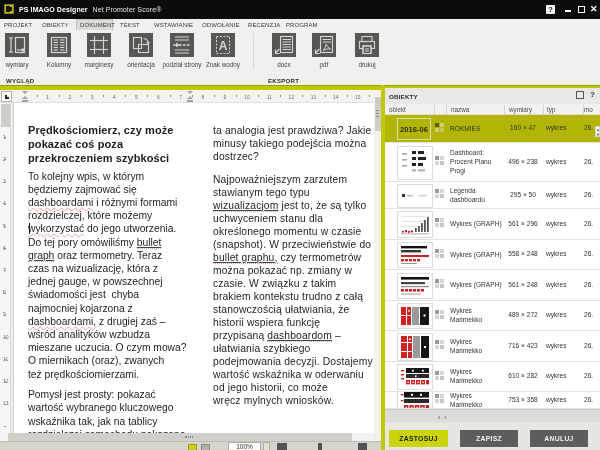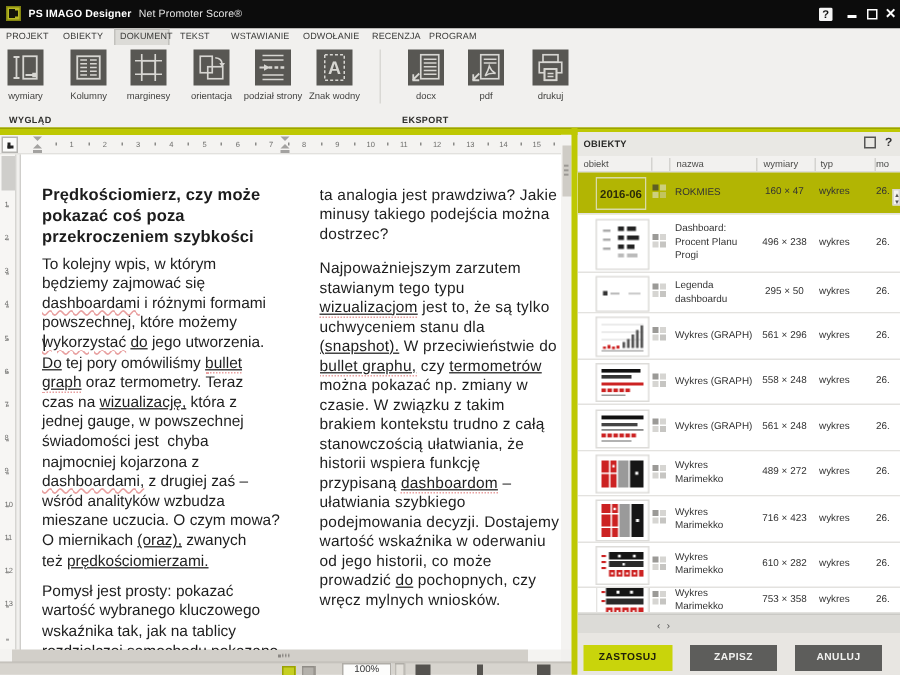--- a/index.html
+++ b/index.html
@@ -50,21 +50,21 @@
 #status{left:0;top:441px;width:381px;height:9px;background:#d7d4ce;border-top:1px solid #bfbcb6}
 #vline{left:381px;top:85px;width:4px;height:365px;background:#bec803}
 
 .l{white-space:nowrap;overflow:visible}
 #col1{left:14px;top:0;width:166px}
 #col2{left:199px;top:0;width:178px}
 .h{font-size:11px;font-weight:bold;color:#1c1c1c;line-height:14px;letter-spacing:.1px}
 .b{font-size:10.3px;color:#1e1e1e;line-height:13.2px}
 #col2 .b{line-height:13px;letter-spacing:.15px}
 .sp{text-decoration:underline;text-decoration-style:wavy;text-decoration-color:#e8a0a0;text-decoration-thickness:1px}
-.lk{text-decoration:underline;text-decoration-color:#454545;text-decoration-thickness:1px}
+.lk{text-decoration-color:#454545;text-decoration-thickness:1px}
 .lksp{text-decoration:underline;text-decoration-color:#454545;border-bottom:1px dotted #e8a0a0}
 #phead{left:385px;top:88px;width:215px;height:16px;background:#e9e8e4}
 #phead .t{position:absolute;left:4px;top:5px;font-size:6.2px;font-weight:bold;color:#2b2b29;letter-spacing:.2px}
 #pico1{left:576px;top:91px;width:8px;height:8px;border:1px solid #555}
 #pico2{left:590px;top:90px;font-size:8px;font-weight:bold;color:#333}
 #pcolh{left:385px;top:104px;width:215px;height:11px;background:#f2f1ef;border-bottom:1px solid #dddcd9}
 .pch{position:absolute;top:106px;font-size:6.3px;color:#4c4c4a}
 .pcv{position:absolute;top:105px;width:1px;height:9px;background:#d4d3d0}
 .prow{position:absolute;left:385px;width:215px;background:#fff;border-bottom:1px solid #e3e2df}
 .sel{background:#b2b503}
@@ -293,21 +293,21 @@
 <div class="ab" id="page">
   <div class="ab" id="col1">
     <div style="height:20.4px"></div>
     <div class="l h">Prędkościomierz, czy może</div>
     <div class="l h">pokazać coś poza</div>
     <div class="l h">przekroczeniem szybkości</div>
     <div style="height:4.25px"></div>
     <div class="l b">To kolejny wpis, w którym</div>
     <div class="l b">będziemy zajmować się</div>
     <div class="l b"><span class="sp">dashboardami</span> i różnymi formami</div>
-    <div class="l b">powszechnej, które możemy</div>
+    <div class="l b">rozdzielczej, które możemy</div>
     <div class="l b"><span class="sp">wykorzystać</span> <span class="lk">do</span> jego utworzenia.</div>
     <div class="l b"><span class="lk">Do</span> tej pory omówiliśmy <span class="lksp">bullet</span></div>
     <div class="l b"><span class="lksp">graph</span> oraz termometry. Teraz</div>
     <div class="l b">czas na <span class="lk">wizualizację,</span> która z</div>
     <div class="l b">jednej gauge, w powszechnej</div>
     <div class="l b">świadomości jest&nbsp; chyba</div>
     <div class="l b">najmocniej kojarzona z</div>
     <div class="l b"><span class="sp">dashboardami,</span> z drugiej zaś –</div>
     <div class="l b">wśród analityków wzbudza</div>
     <div class="l b">mieszane uczucia. O czym mowa?</div>
@@ -322,33 +322,33 @@
   <div class="ab" id="col2">
     <div style="height:21.2px"></div>
     <div class="l b">ta analogia jest prawdziwa? Jakie</div>
     <div class="l b">minusy takiego podejścia można</div>
     <div class="l b">dostrzec?</div>
     <div style="height:9.4px"></div>
     <div class="l b">Najpoważniejszym zarzutem</div>
     <div class="l b">stawianym tego typu</div>
     <div class="l b"><span class="lksp">wizualizacjom</span> jest to, że są tylko</div>
     <div class="l b">uchwyceniem stanu dla</div>
+    <div class="l b">określonego momentu w czasie</div>
     <div class="l b"><span class="lk">(snapshot).</span> W przeciwieństwie do</div>
     <div class="l b"><span class="lksp">bullet graphu,</span> czy <span class="lk">termometrów</span></div>
     <div class="l b">można pokazać np. zmiany w</div>
     <div class="l b">czasie. W związku z takim</div>
     <div class="l b">brakiem kontekstu trudno z całą</div>
     <div class="l b">stanowczością ułatwiania, że</div>
     <div class="l b">historii wspiera funkcję</div>
     <div class="l b">przypisaną <span class="lksp">dashboardom</span> –</div>
     <div class="l b">ułatwiania szybkiego</div>
     <div class="l b">podejmowania decyzji. Dostajemy</div>
     <div class="l b">wartość wskaźnika w oderwaniu</div>
     <div class="l b">od jego historii, co może</div>
-    <div class="l b">prowadzić <span class="lk">do</span> pochopnych, czy</div>
     <div class="l b">wręcz mylnych wniosków.</div>
   </div>
   <div class="ab" style="left:14.5px;top:120px;width:1px;height:11px;background:#222"></div>
 </div>
 <div class="ab" id="docsb-v">
       <div class="th"></div>
       <div style="position:absolute;left:2px;top:20px;width:3px;height:1px;background:#8a8783"></div>
       <div style="position:absolute;left:2px;top:23px;width:3px;height:1px;background:#8a8783"></div>
       <div style="position:absolute;left:2px;top:26px;width:3px;height:1px;background:#8a8783"></div>
     </div>

